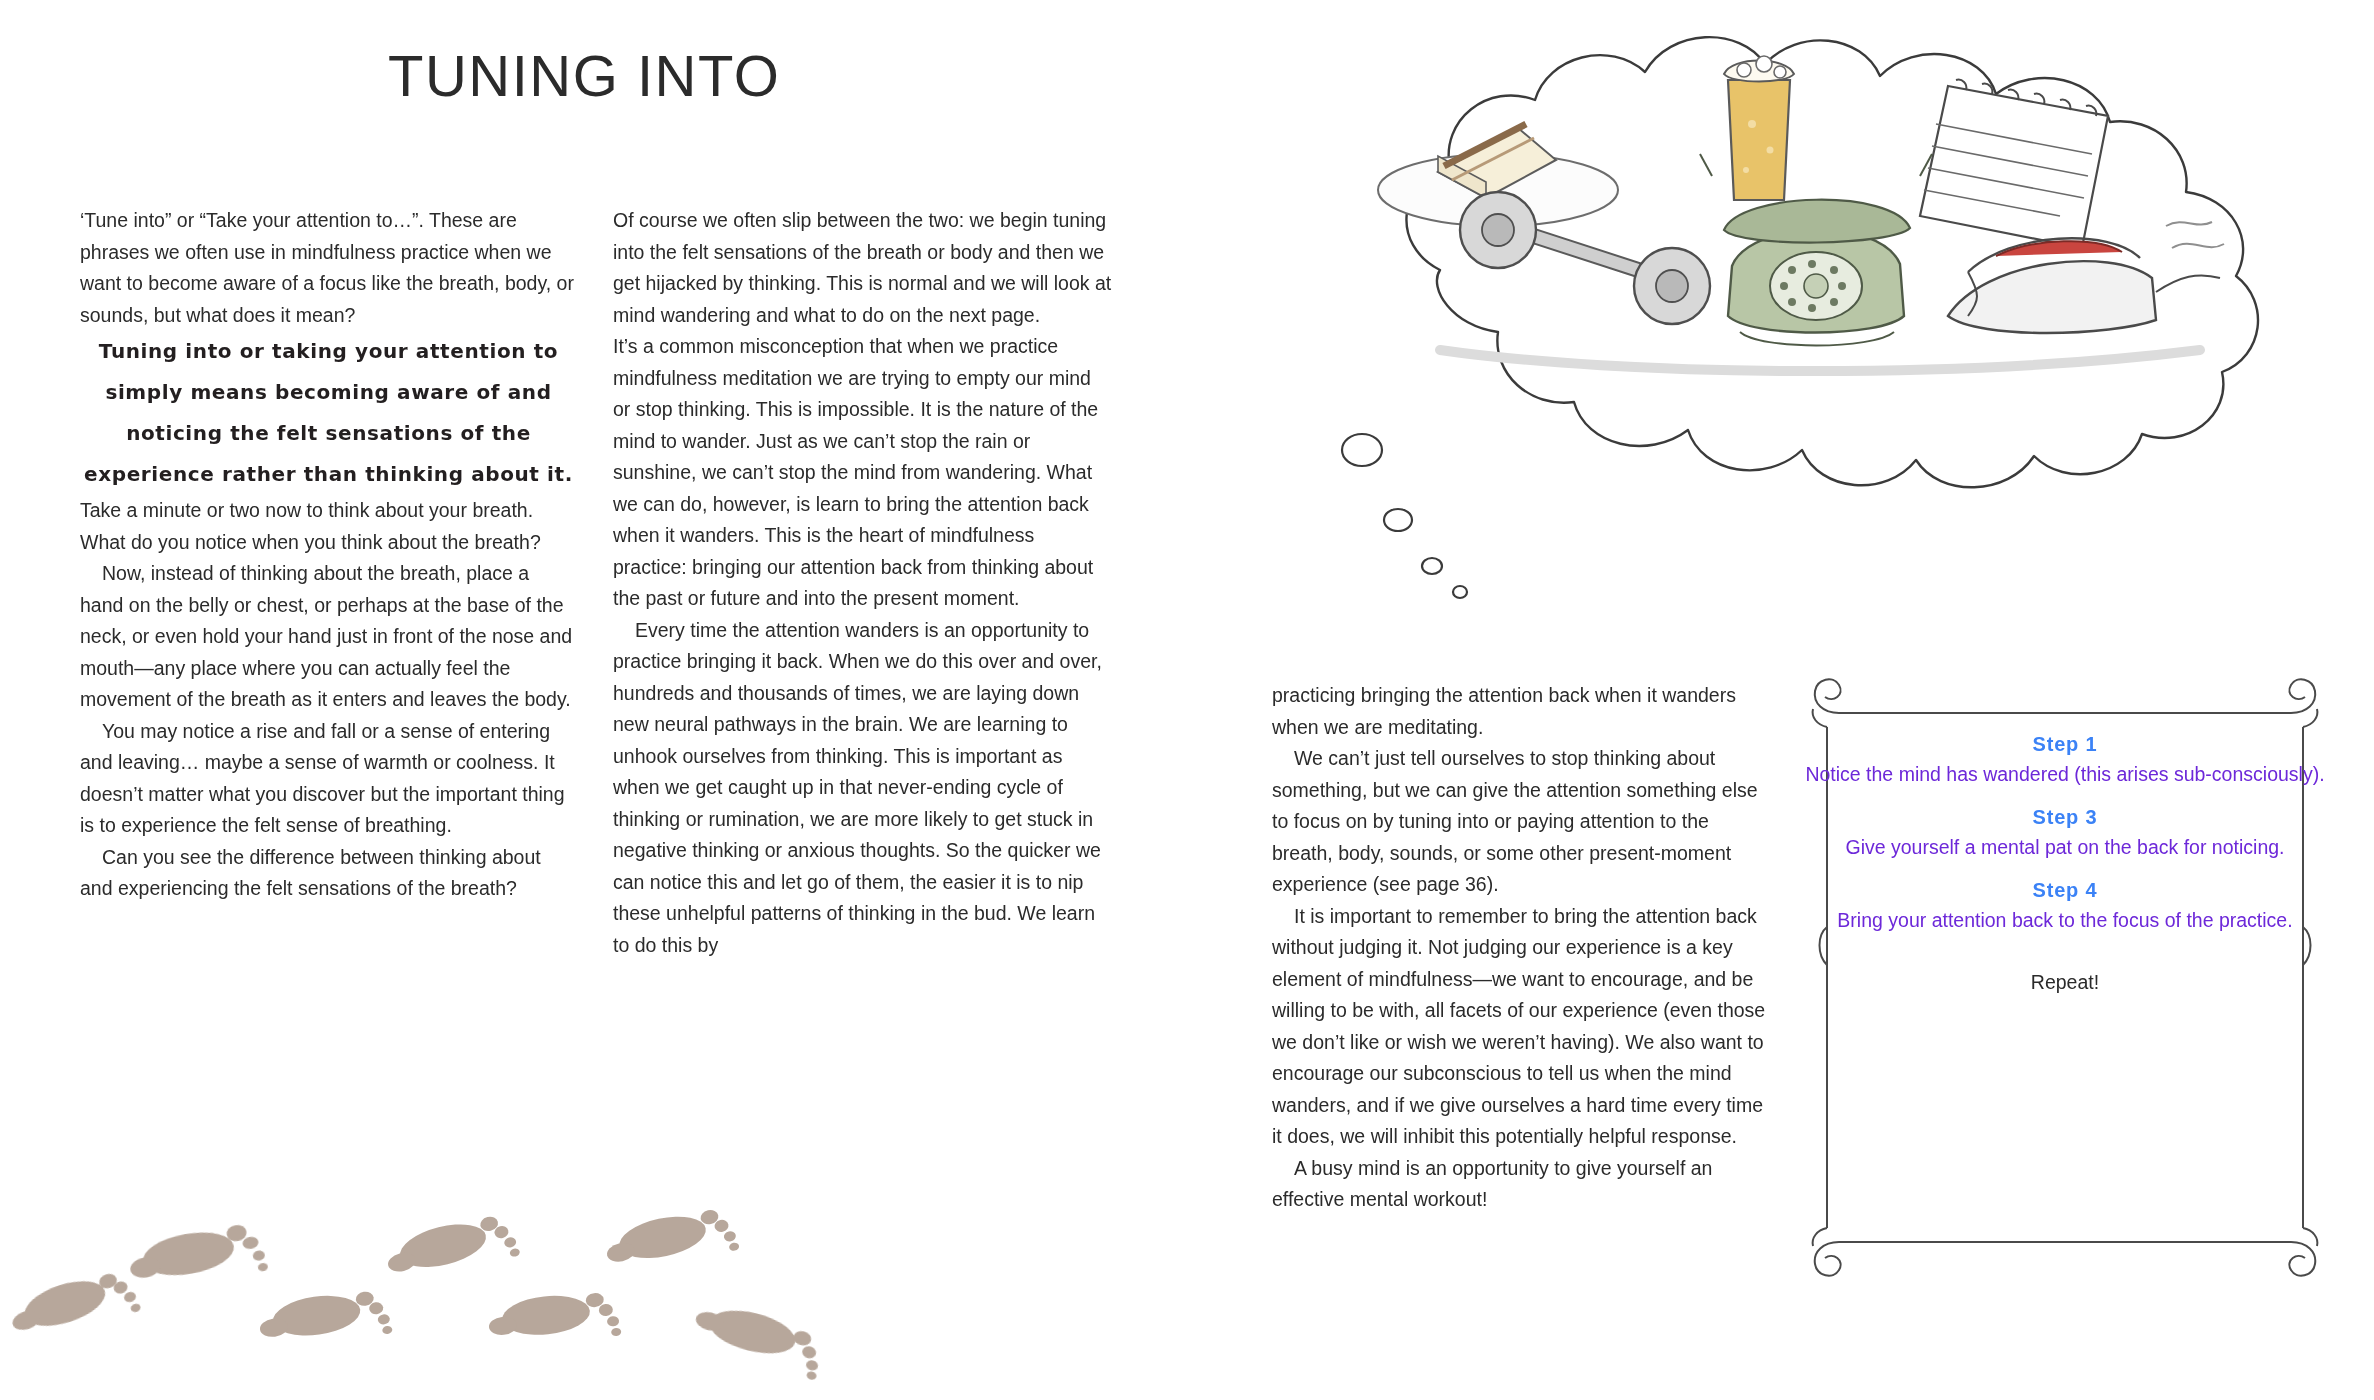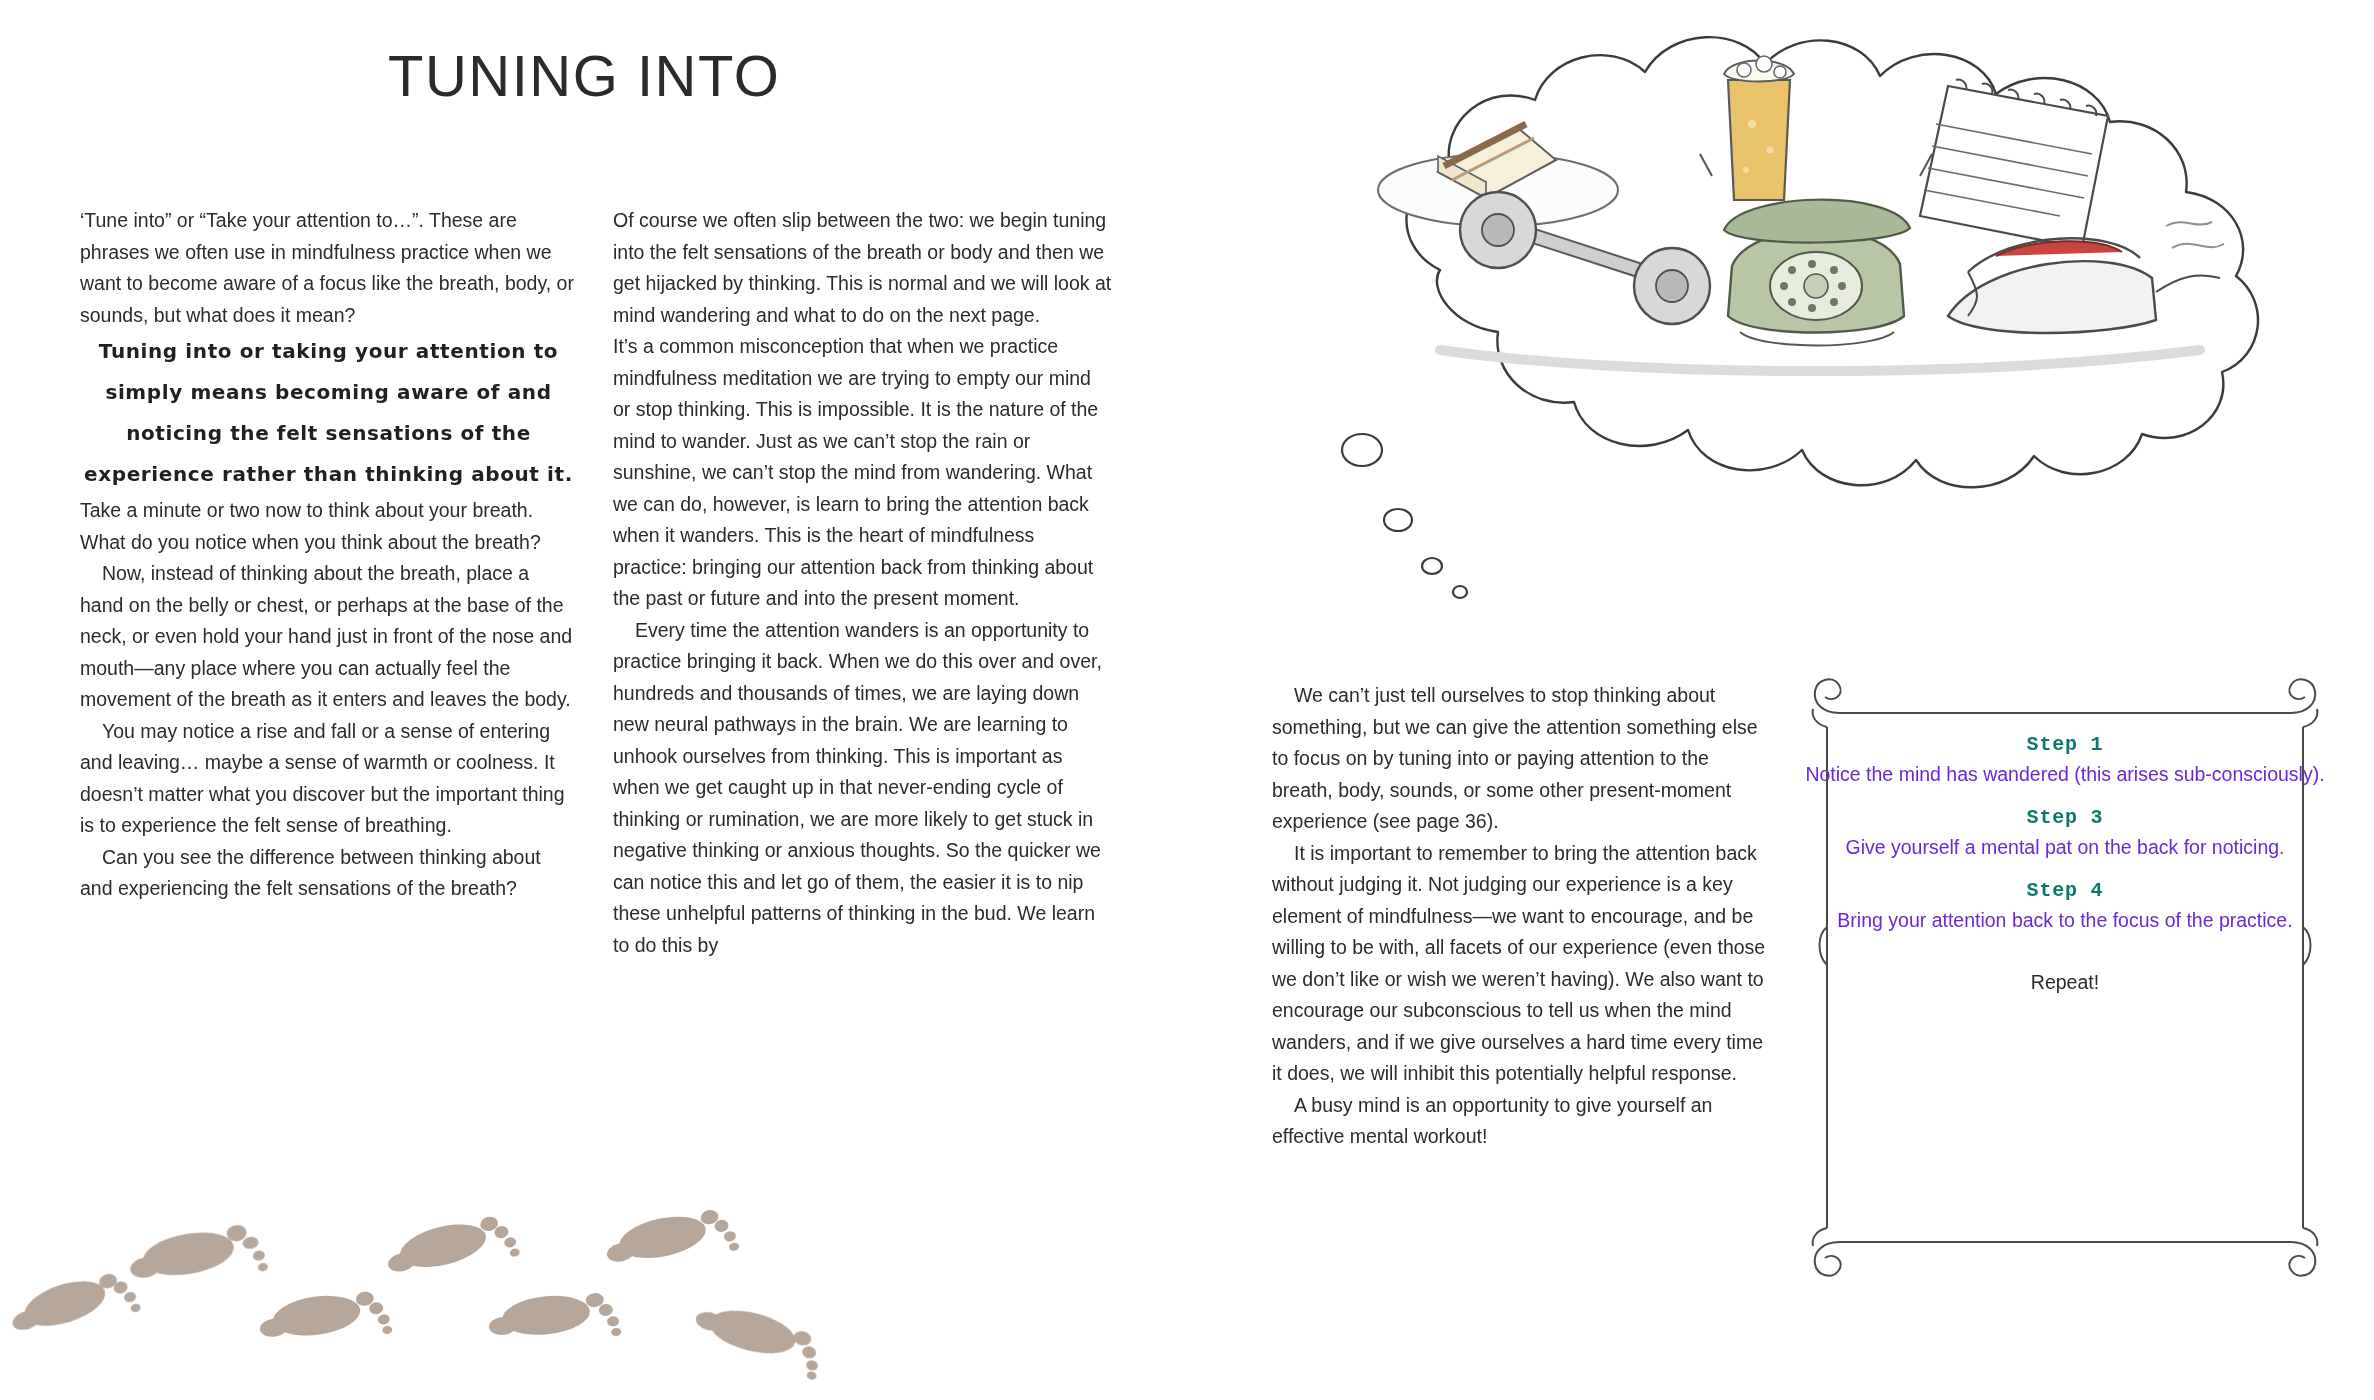--- a/index.html
+++ b/index.html
@@ -79,25 +79,25 @@
     height: 625px;
   }
   .steps-inner {
     position: absolute;
     inset: 0;
     text-align: center;
     padding-top: 68px;
     box-sizing: border-box;
   }
   .step-label {
-    font-family: Liberation Mono, monospace;
+    font-family: Liberation Sans, sans-serif;
     font-weight: 700;
     font-size: 20px;
     letter-spacing: 0.8px;
-    color: #0f766e;
+    color: #3b82f6;
     margin-bottom: 3px;
   }
   .step-text {
     font-size: 19.5px;
     line-height: 30px;
     color: #6d28d9;
     margin-bottom: 17px;
   }
   .step-repeat {
     font-size: 19.5px;
@@ -148,20 +148,21 @@
     <p class="indent">Can you see the difference between thinking about and experiencing the felt sensations of the breath?</p>
   </div>
 
   <div class="col col-2">
     <p>Of course we often slip between the two: we begin tuning into the felt sensations of the breath or body and then we get hijacked by thinking. This is normal and we will look at mind wandering and what to do on the next page.</p>
     <p>It’s a common misconception that when we practice mindfulness meditation we are trying to empty our mind or stop thinking. This is impossible. It is the nature of the mind to wander. Just as we can’t stop the rain or sunshine, we can’t stop the mind from wandering. What we can do, however, is learn to bring the attention back when it wanders. This is the heart of mindfulness practice: bringing our attention back from thinking about the past or future and into the present moment.</p>
     <p class="indent">Every time the attention wanders is an opportunity to practice bringing it back. When we do this over and over, hundreds and thousands of times, we are laying down new neural pathways in the brain. We are learning to unhook ourselves from thinking. This is important as when we get caught up in that never-ending cycle of thinking or rumination, we are more likely to get stuck in negative thinking or anxious thoughts. So the quicker we can notice this and let go of them, the easier it is to nip these unhelpful patterns of thinking in the bud. We learn to do this by</p>
   </div>
 
   <div class="col col-3">
+    <p>practicing bringing the attention back when it wanders when we are meditating.</p>
     <p class="indent">We can’t just tell ourselves to stop thinking about something, but we can give the attention something else to focus on by tuning into or paying attention to the breath, body, sounds, or some other present-moment experience (see page 36).</p>
     <p class="indent">It is important to remember to bring the attention back without judging it. Not judging our experience is a key element of mindfulness—we want to encourage, and be willing to be with, all facets of our experience (even those we don’t like or wish we weren’t having). We also want to encourage our subconscious to tell us when the mind wanders, and if we give ourselves a hard time every time it does, we will inhibit this potentially helpful response.</p>
     <p class="indent">A busy mind is an opportunity to give yourself an effective mental workout!</p>
   </div>
 
   <div class="bubble-wrap">
     <svg viewBox="0 0 1030 640" xmlns="http://www.w3.org/2000/svg">
 
       <g fill="#ffffff" stroke="#3b3b3b" stroke-width="2.4" stroke-linejoin="round" stroke-linecap="round">
         <path d="M120 250

